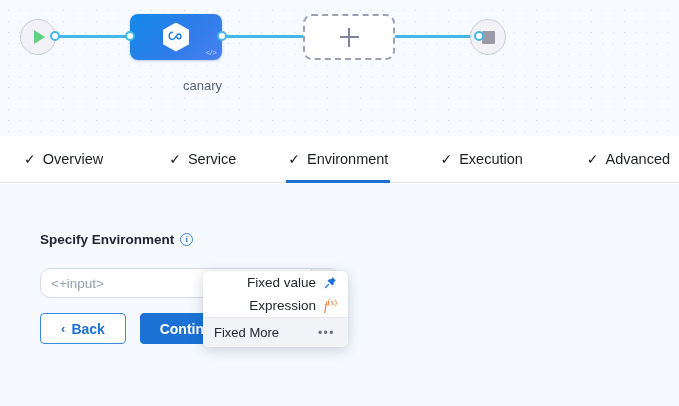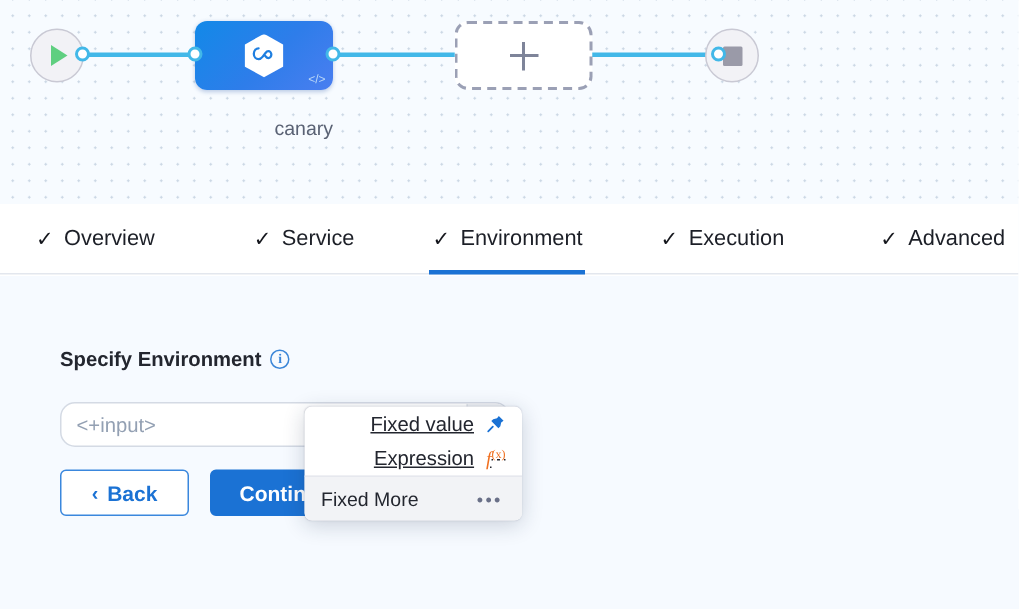--- a/index.html
+++ b/index.html
@@ -157,21 +157,20 @@
   .dropdown {
     position: absolute; left: 203px; top: 271px; width: 145px;
     background: #ffffff; border-radius: 5px;
     box-shadow: 0 3px 14px rgba(25,40,70,.20), 0 0 1px rgba(25,40,70,.18);
     overflow: hidden; z-index: 30;
   }
   .dd-item {
     height: 23px; display: flex; align-items: center; justify-content: flex-end;
     gap: 8px; padding: 0 11px; font-size: 13.5px; color: #23262f; cursor: pointer;
     white-space: nowrap;
-    text-decoration: underline;
   }
   .dd-item.sel { background: #1b86e8; color: #ffffff; font-weight: bold; }
   .dd-ico { font-size: 12px; line-height: 1; display: inline-flex; }
   .ico-pin { color: #1b72d4; font-size: 13px; }
   .ico-sigma { font-family: "Liberation Serif", serif; font-weight: bold; }
   .ico-sigma sup { font-size: 8px; }
   .ico-fx { color: #f07020; font-family: "Liberation Serif", serif; font-style: italic; font-size: 13px; }
   .ico-fx sub { font-size: 8px; font-style: normal; }
   .dd-foot {
     height: 30px; background: #f2f3f6; border-top: 1px solid #e6e8ee;

